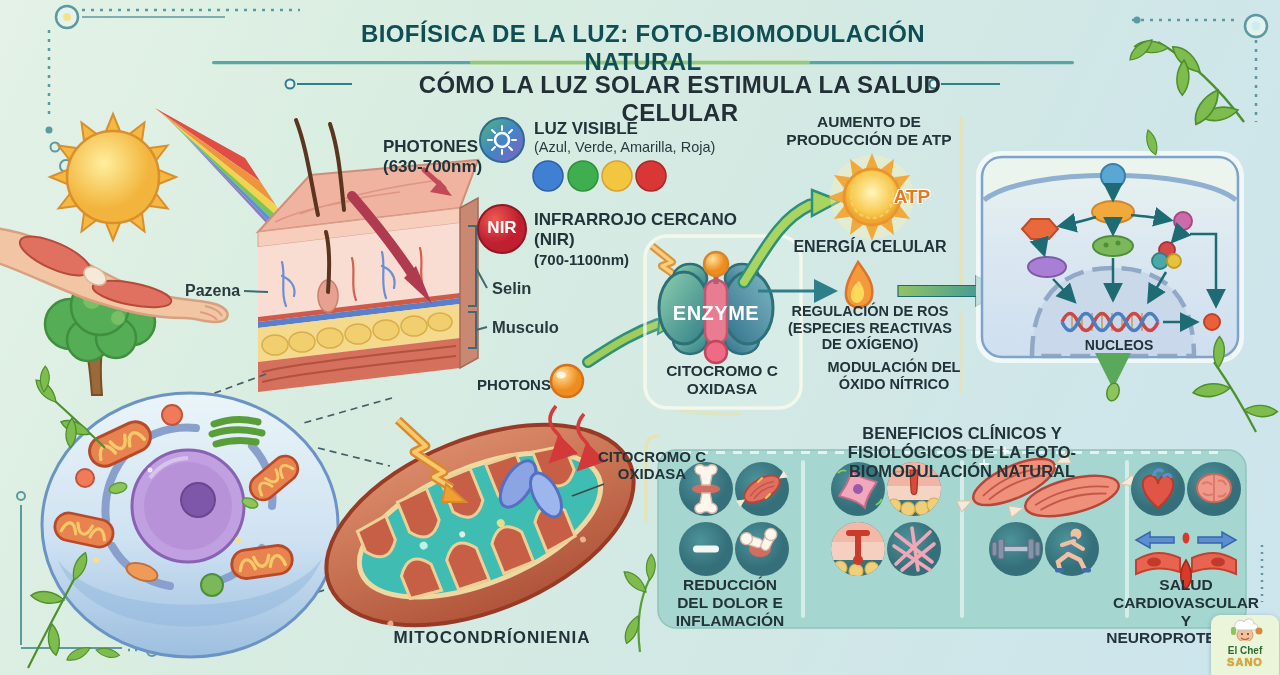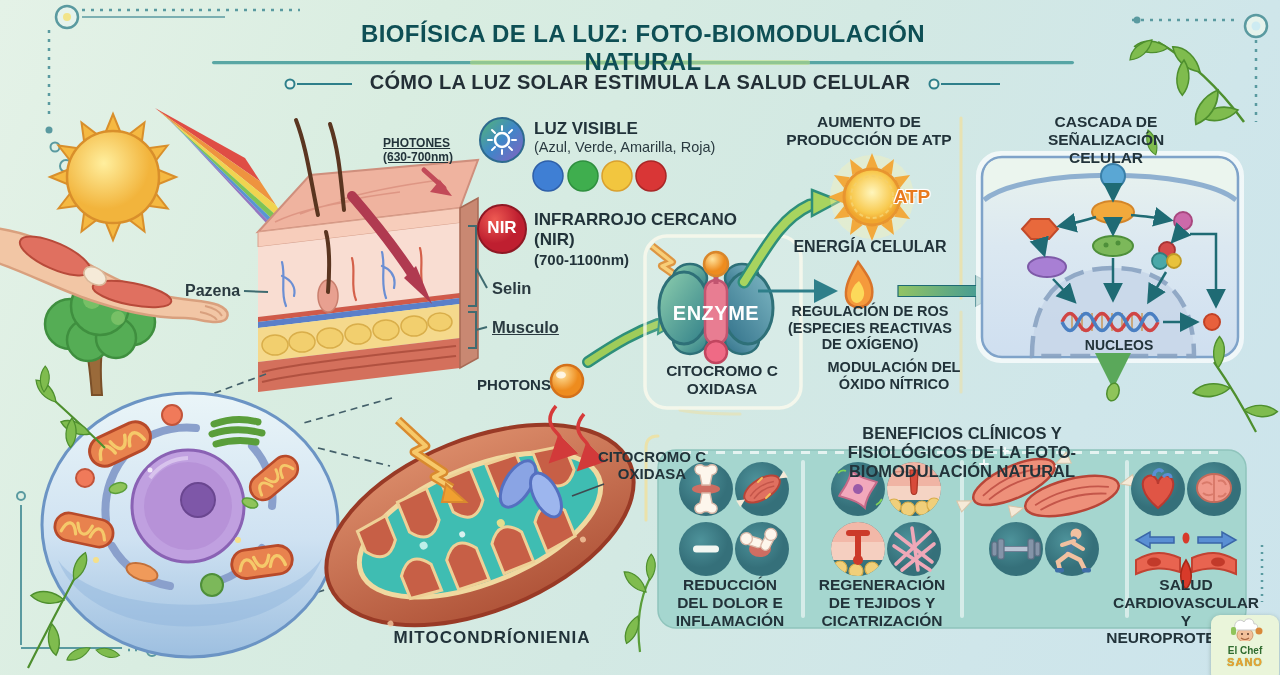--- a/index.html
+++ b/index.html
@@ -5,21 +5,21 @@
   html,body{margin:0;padding:0;background:#e7f1ea;}
   .stage{position:relative;width:1280px;height:675px;overflow:hidden;
     font-family:"Liberation Sans",sans-serif;
     background:linear-gradient(115deg,#e4f2e7 0%,#d9ede1 28%,#d3e9e3 55%,#cfe6ea 80%,#cce4ec 100%);}
   .art{position:absolute;left:0;top:0;z-index:1;}
   .lb{position:absolute;z-index:2;font-weight:800;color:#22333a;text-align:center;
       transform:translateX(-50%);white-space:pre-line;line-height:1.15;}
   .lbl{position:absolute;z-index:2;font-weight:800;color:#22333a;text-align:left;white-space:pre-line;line-height:1.15;}
   .w{color:#ffffff;text-align:center;}
   .title{font-size:24px;letter-spacing:.4px;color:#0e4f55;}
-  .subtitle{font-size:20px;color:#232f36;letter-spacing:.3px;}
+  .subtitle{font-size:24px;color:#232f36;letter-spacing:.3px;margin-left:40px;}
   .atp-text{font-size:19px;color:#e87a1e;
     text-shadow:0 0 2px #fff,0 0 2px #fff,1px 1px 0 #fff,-1px -1px 0 #fff,1px -1px 0 #fff,-1px 1px 0 #fff;}
   .logo{position:absolute;z-index:3;left:1211px;top:615px;width:68px;height:67px;border-radius:9px;
     background:#eaf5da;box-shadow:0 1px 4px rgba(60,90,70,.35);text-align:center;overflow:hidden;}
   .logo .n{font-size:10px;font-weight:800;color:#2e6b2e;line-height:1;margin-top:1px;}
   .logo .t{font-size:11px;font-weight:800;color:#f0a030;letter-spacing:1px;line-height:1;margin-top:1px;
     text-shadow:0 0 1px #5a9e3a;}
 </style>
 </head>
 <body>
@@ -693,25 +693,25 @@
   <path d="M640,652 C636,622 640,598 650,578" fill="none" stroke="#5a9e3a" stroke-width="2.2"></path>
   <use href="#leafG" transform="translate(646,592) rotate(250) scale(.8)"></use>
   <use href="#leafG" transform="translate(638,616) rotate(140) scale(.8)"></use>
   <use href="#leafG" transform="translate(650,580) rotate(300) scale(.7)"></use>
 </g>
 </svg>
 
 <div class="lb title" style="left:643px;top:20px;">BIOFÍSICA DE LA LUZ: FOTO-BIOMODULACIÓN NATURAL</div>
 <div class="lb subtitle" style="left:640px;top:71px;">CÓMO LA LUZ SOLAR ESTIMULA LA SALUD CELULAR</div>
 
-<div class="lbl" style="left:383px;top:137px;font-size:12px;text-decoration:underline;">PHOTONES
+<div class="lbl" style="left:383px;top:137px;font-size:17px;">PHOTONES
 (630-700nm)</div>
 <div class="lbl" style="left:185px;top:282px;font-size:16px;font-weight:600;color:#2a3a40;">Pazena</div>
 <div class="lbl" style="left:492px;top:279px;font-size:16.5px;font-weight:600;color:#2a3a40;">Selin</div>
-<div class="lbl" style="left:492px;top:318px;font-size:16.5px;font-weight:600;color:#2a3a40;text-decoration:underline;">Musculo</div>
+<div class="lbl" style="left:492px;top:318px;font-size:16.5px;font-weight:600;color:#2a3a40;">Musculo</div>
 
 <div class="lbl" style="left:534px;top:119px;font-size:17px;">LUZ VISIBLE</div>
 <div class="lbl" style="left:534px;top:139px;font-size:14.5px;font-weight:500;color:#2a3a40;">(Azul, Verde, Amarilla, Roja)</div>
 <div class="lb w" style="left:502px;top:218px;font-size:17px;">NIR</div>
 <div class="lbl" style="left:534px;top:210px;font-size:17px;">INFRARROJO CERCANO
 (NIR)</div>
 <div class="lbl" style="left:534px;top:251px;font-size:15px;font-weight:600;">(700-1100nm)</div>
 
 <div class="lb" style="left:514px;top:376px;font-size:15px;">PHOTONS</div>
 <div class="lb w" style="left:716px;top:302px;font-size:20px;letter-spacing:.5px;">ENZYME</div>
@@ -721,35 +721,30 @@
 <div class="lb" style="left:869px;top:113px;font-size:15.5px;">AUMENTO DE
 PRODUCCIÓN DE ATP</div>
 <div class="lb atp-text" style="left:912px;top:186px;">ATP</div>
 <div class="lb" style="left:870px;top:238px;font-size:16px;">ENERGÍA CELULAR</div>
 <div class="lb" style="left:870px;top:303px;font-size:14.5px;">REGULACIÓN DE ROS
 (ESPECIES REACTIVAS
 DE OXÍGENO)</div>
 <div class="lb" style="left:870px;top:359px;font-size:14.5px;padding-left:48px;">MODULACIÓN DEL
 ÓXIDO NÍTRICO</div>
 
-<div class="lb" style="left:1106px;top:113px;font-size:15.5px;">CASCADA DE
-SEÑALIZACIÓN CELULAR</div>
 <div class="lb" style="left:1113px;top:337px;font-size:14px;padding-left:12px;">NUCLEOS</div>
 
 <div class="lb" style="left:652px;top:448px;font-size:15px;">CITOCROMO C
 OXIDASA</div>
 <div class="lb" style="left:492px;top:628px;font-size:17px;letter-spacing:1px;text-align:center;">MITOCONDRÍONIENIA</div>
 
 <div class="lb" style="left:962px;top:424px;font-size:16.5px;">BENEFICIOS CLÍNICOS Y FISIOLÓGICOS DE LA FOTO-BIOMODULACIÓN NATURAL</div>
 <div class="lb" style="left:730px;top:576px;font-size:15.5px;">REDUCCIÓN
 DEL DOLOR E
 INFLAMACIÓN</div>
-<div class="lb" style="left:882px;top:576px;font-size:15.5px;">REGENERACIÓN
-DE TEJIDOS Y
-CICATRIZACIÓN</div>
 <div class="lb" style="left:1186px;top:576px;font-size:15.5px;">SALUD
 CARDIOVASCULAR Y
 NEUROPROTECCIÓN</div>
 
 <div class="logo">
   <svg width="68" height="26" viewBox="0 0 68 26">
     <ellipse cx="34" cy="20" rx="8" ry="7" fill="#f2c09a" stroke="#cf9a6e" stroke-width="1"></ellipse>
     <path d="M24,14 C22,6 30,3 33,7 C35,2 43,3 43,9 C47,8 48,14 44,15 L25,15 Z" fill="#ffffff" stroke="#c9c9c9" stroke-width="1"></path>
     <circle cx="31" cy="19" r="1" fill="#5a3a2a"></circle>
         <circle cx="37" cy="19" r="1" fill="#5a3a2a"></circle>

